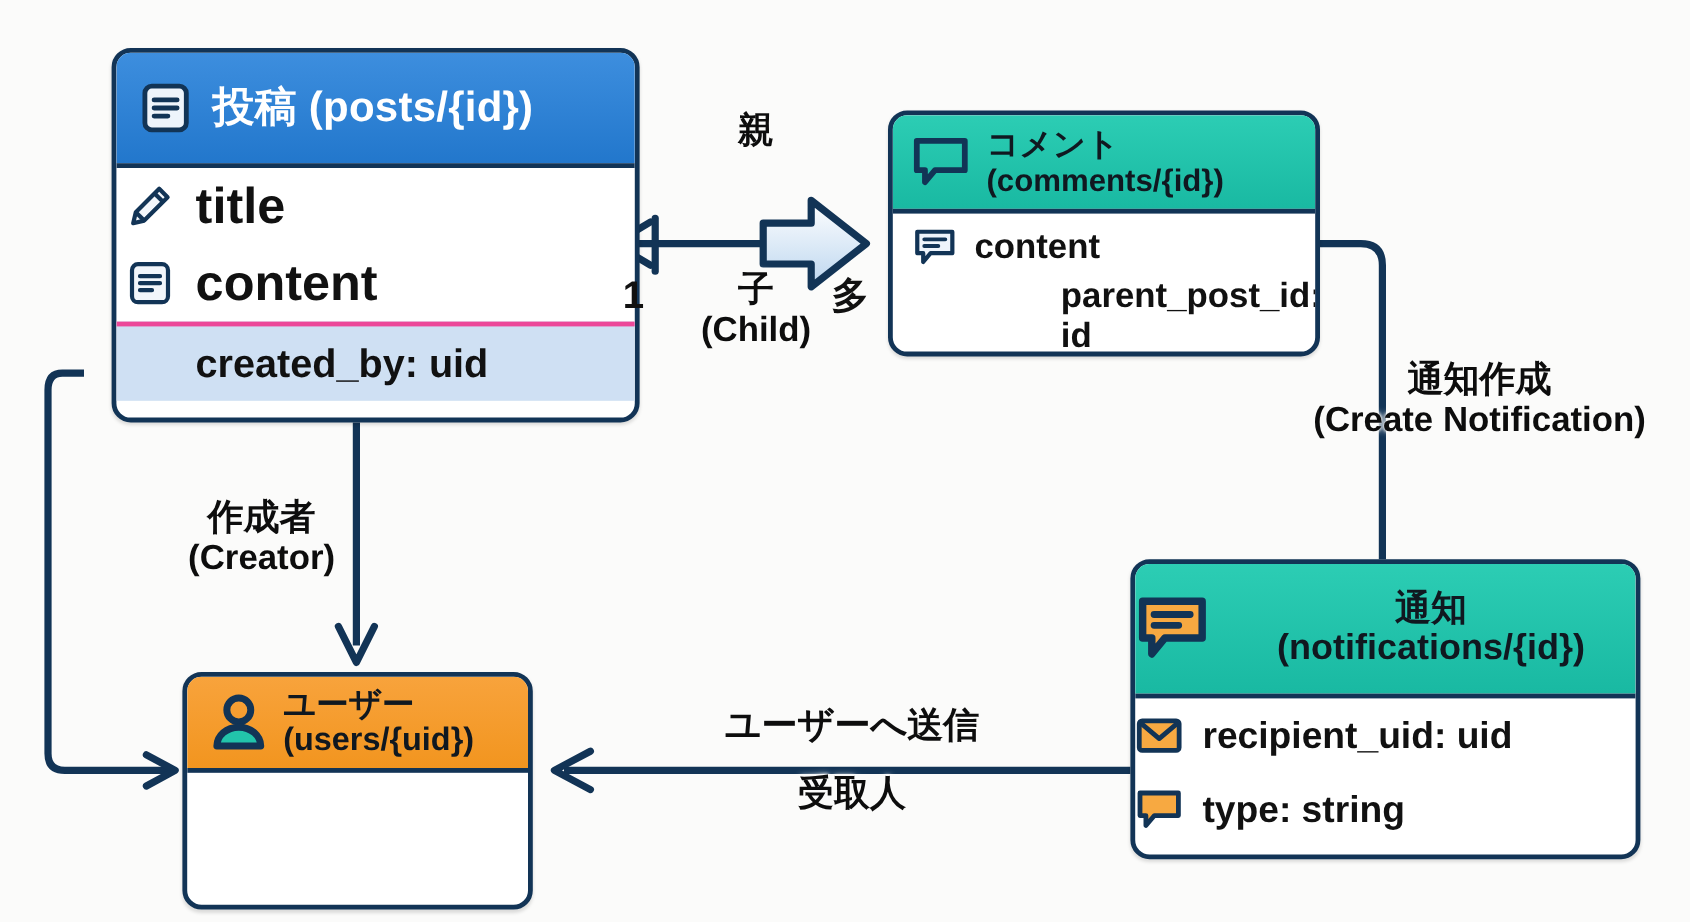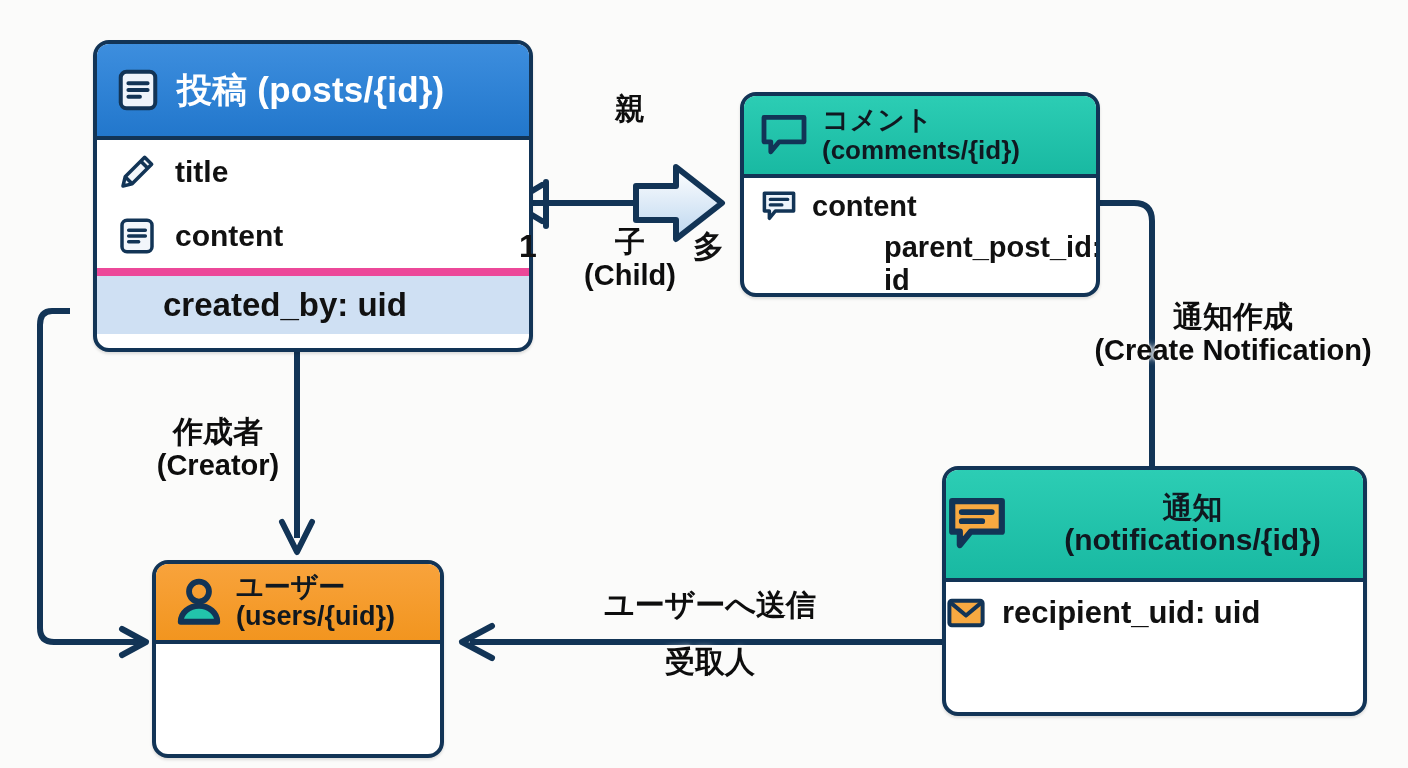--- a/index.html
+++ b/index.html
@@ -40,24 +40,24 @@
     font-weight:bold;
     color:#111;
   }
   .ico{flex:0 0 auto;display:flex;align-items:center;justify-content:center;}
 
   
   #posts{left:70px;top:40px;width:440px;height:312px;margin-left:23px;}
   #posts .hdr{height:96px;background:linear-gradient(180deg,#3d8ede 0%,#2277cc 100%);padding-left:18px;gap:16px;}
   #posts .hdr .htext{color:#fff;font-size:35px;letter-spacing:.2px;}
   #posts .body{height:auto;}
-  #posts .row{height:64px;padding-left:20px;gap:18px;font-size:30px;}
+  #posts .row{height:64px;padding-left:8px;gap:18px;font-size:42px;}
   #posts .row.fk{
     height:66px;background:#cfe0f3;
-    border-top:8px solid #ec4899;
+    border-top:4px solid #ec4899;
     padding-left:66px;gap:0;font-size:33px;
   }
 
   
   #comments{left:740px;top:92px;width:360px;height:205px;}
   #comments .hdr{height:82px;background:linear-gradient(180deg,#2ccdb4 0%,#19b9a2 100%);padding-left:14px;gap:12px;}
   #comments .hdr .htext{color:#101820;font-size:27px;text-align:left;}
   #comments .hdr .htext .l2{font-size:26px;display:block;}
   #comments .row{height:56px;padding-left:16px;gap:14px;font-size:29px;}
   #comments .row.fk{height:60px;padding-left:113px;gap:0;font-size:29px;margin-left:27px;}
@@ -215,20 +215,28 @@
     <div class="body">
       <div class="row">
         <span class="ico">
           <svg width="40" height="40" viewBox="0 0 26 22">
             <rect x="2.2" y="3" width="21.6" height="16" rx="1.6" fill="#f7a941" stroke="#123456" stroke-width="2.6"></rect>
             <path d="M3.2,4.4 L13,12.6 L22.8,4.4" fill="none" stroke="#123456" stroke-width="2.6" stroke-linejoin="round"></path>
           </svg>
         </span>
         <span>recipient_uid: uid</span>
       </div>
+      <div class="row">
+        <span class="ico">
+          <svg width="40" height="40" viewBox="0 0 26 26">
+            <path d="M2.6,3.8 H23.4 V16.0 H10.4 L5.8,21.4 L5.8,16.0 H2.6 Z" fill="#f7a941" stroke="#123456" stroke-width="2.6" stroke-linejoin="round"></path>
+          </svg>
+        </span>
+        <span>type: string</span>
+      </div>
     </div>
   </div>
 
   <div class="node" id="users">
     <div class="hdr">
       <span class="ico">
         <svg width="54" height="54" viewBox="0 0 26 26">
           <circle cx="13" cy="8" r="4.8" fill="none" stroke="#123456" stroke-width="2.8"></circle>
           <path d="M4.2,22.5 A8.8,7.6 0 0 1 21.8,22.5 Z" fill="#22c4ab" stroke="#123456" stroke-width="2.8" stroke-linejoin="round"></path>
         </svg>

